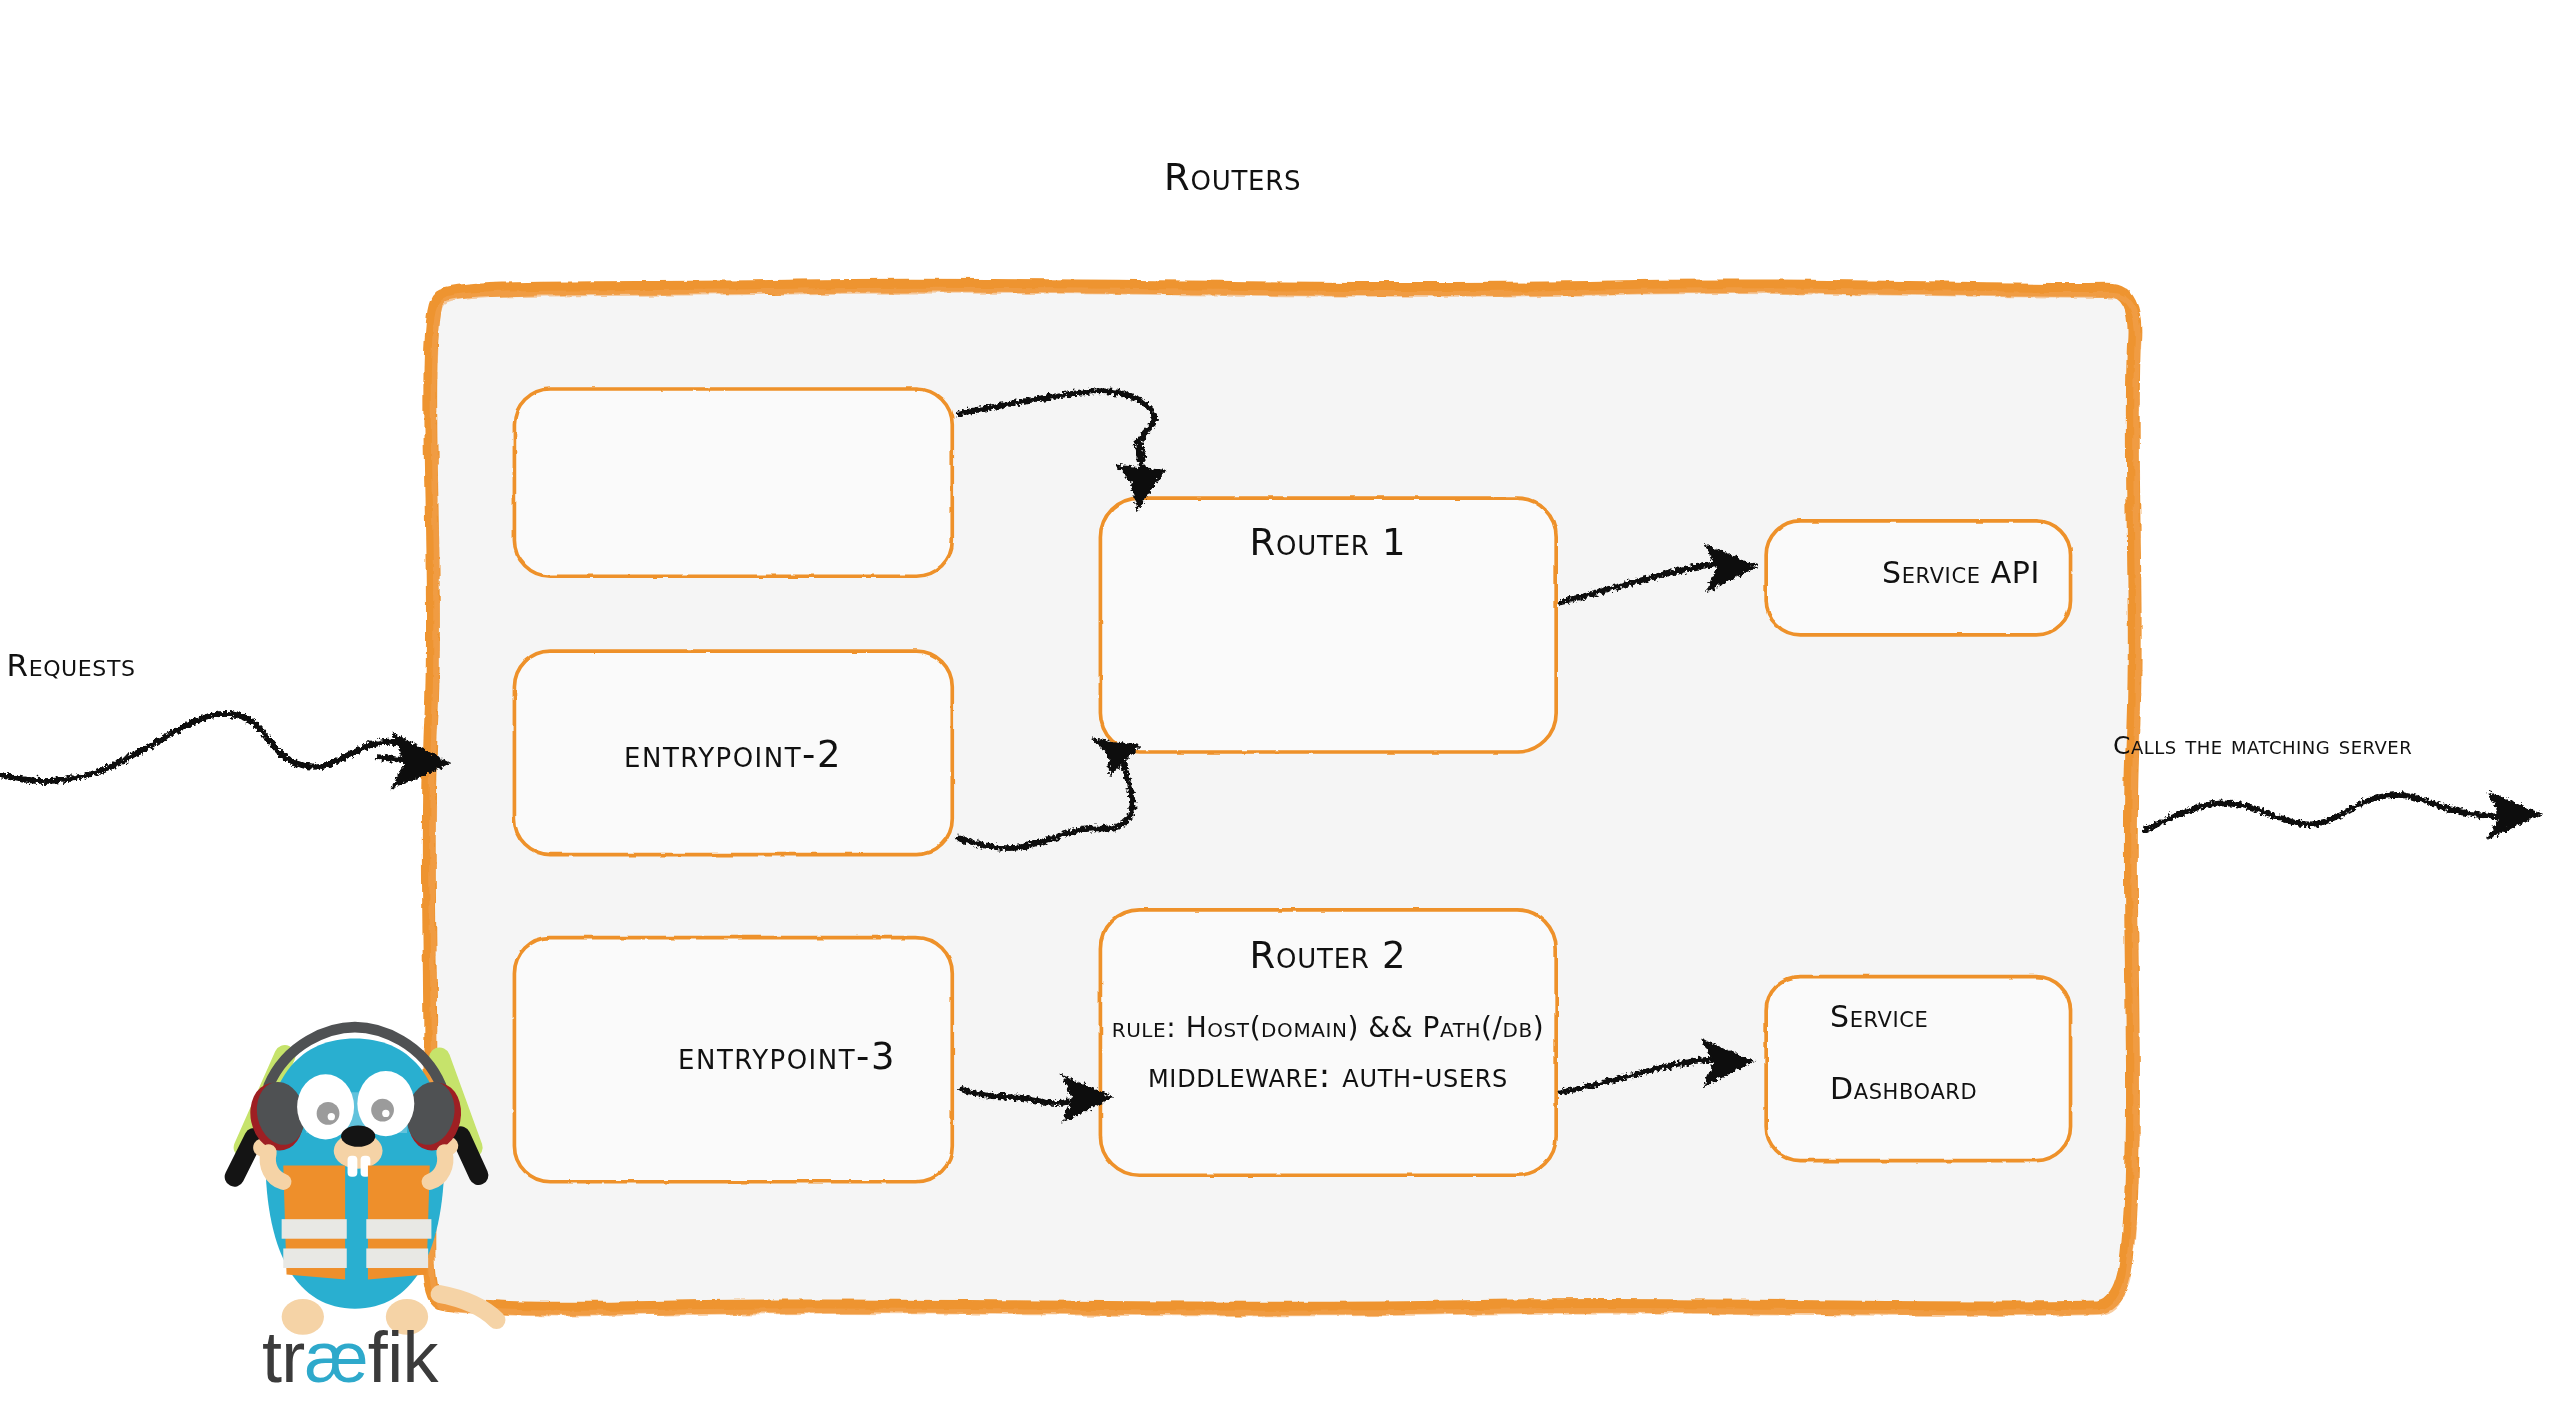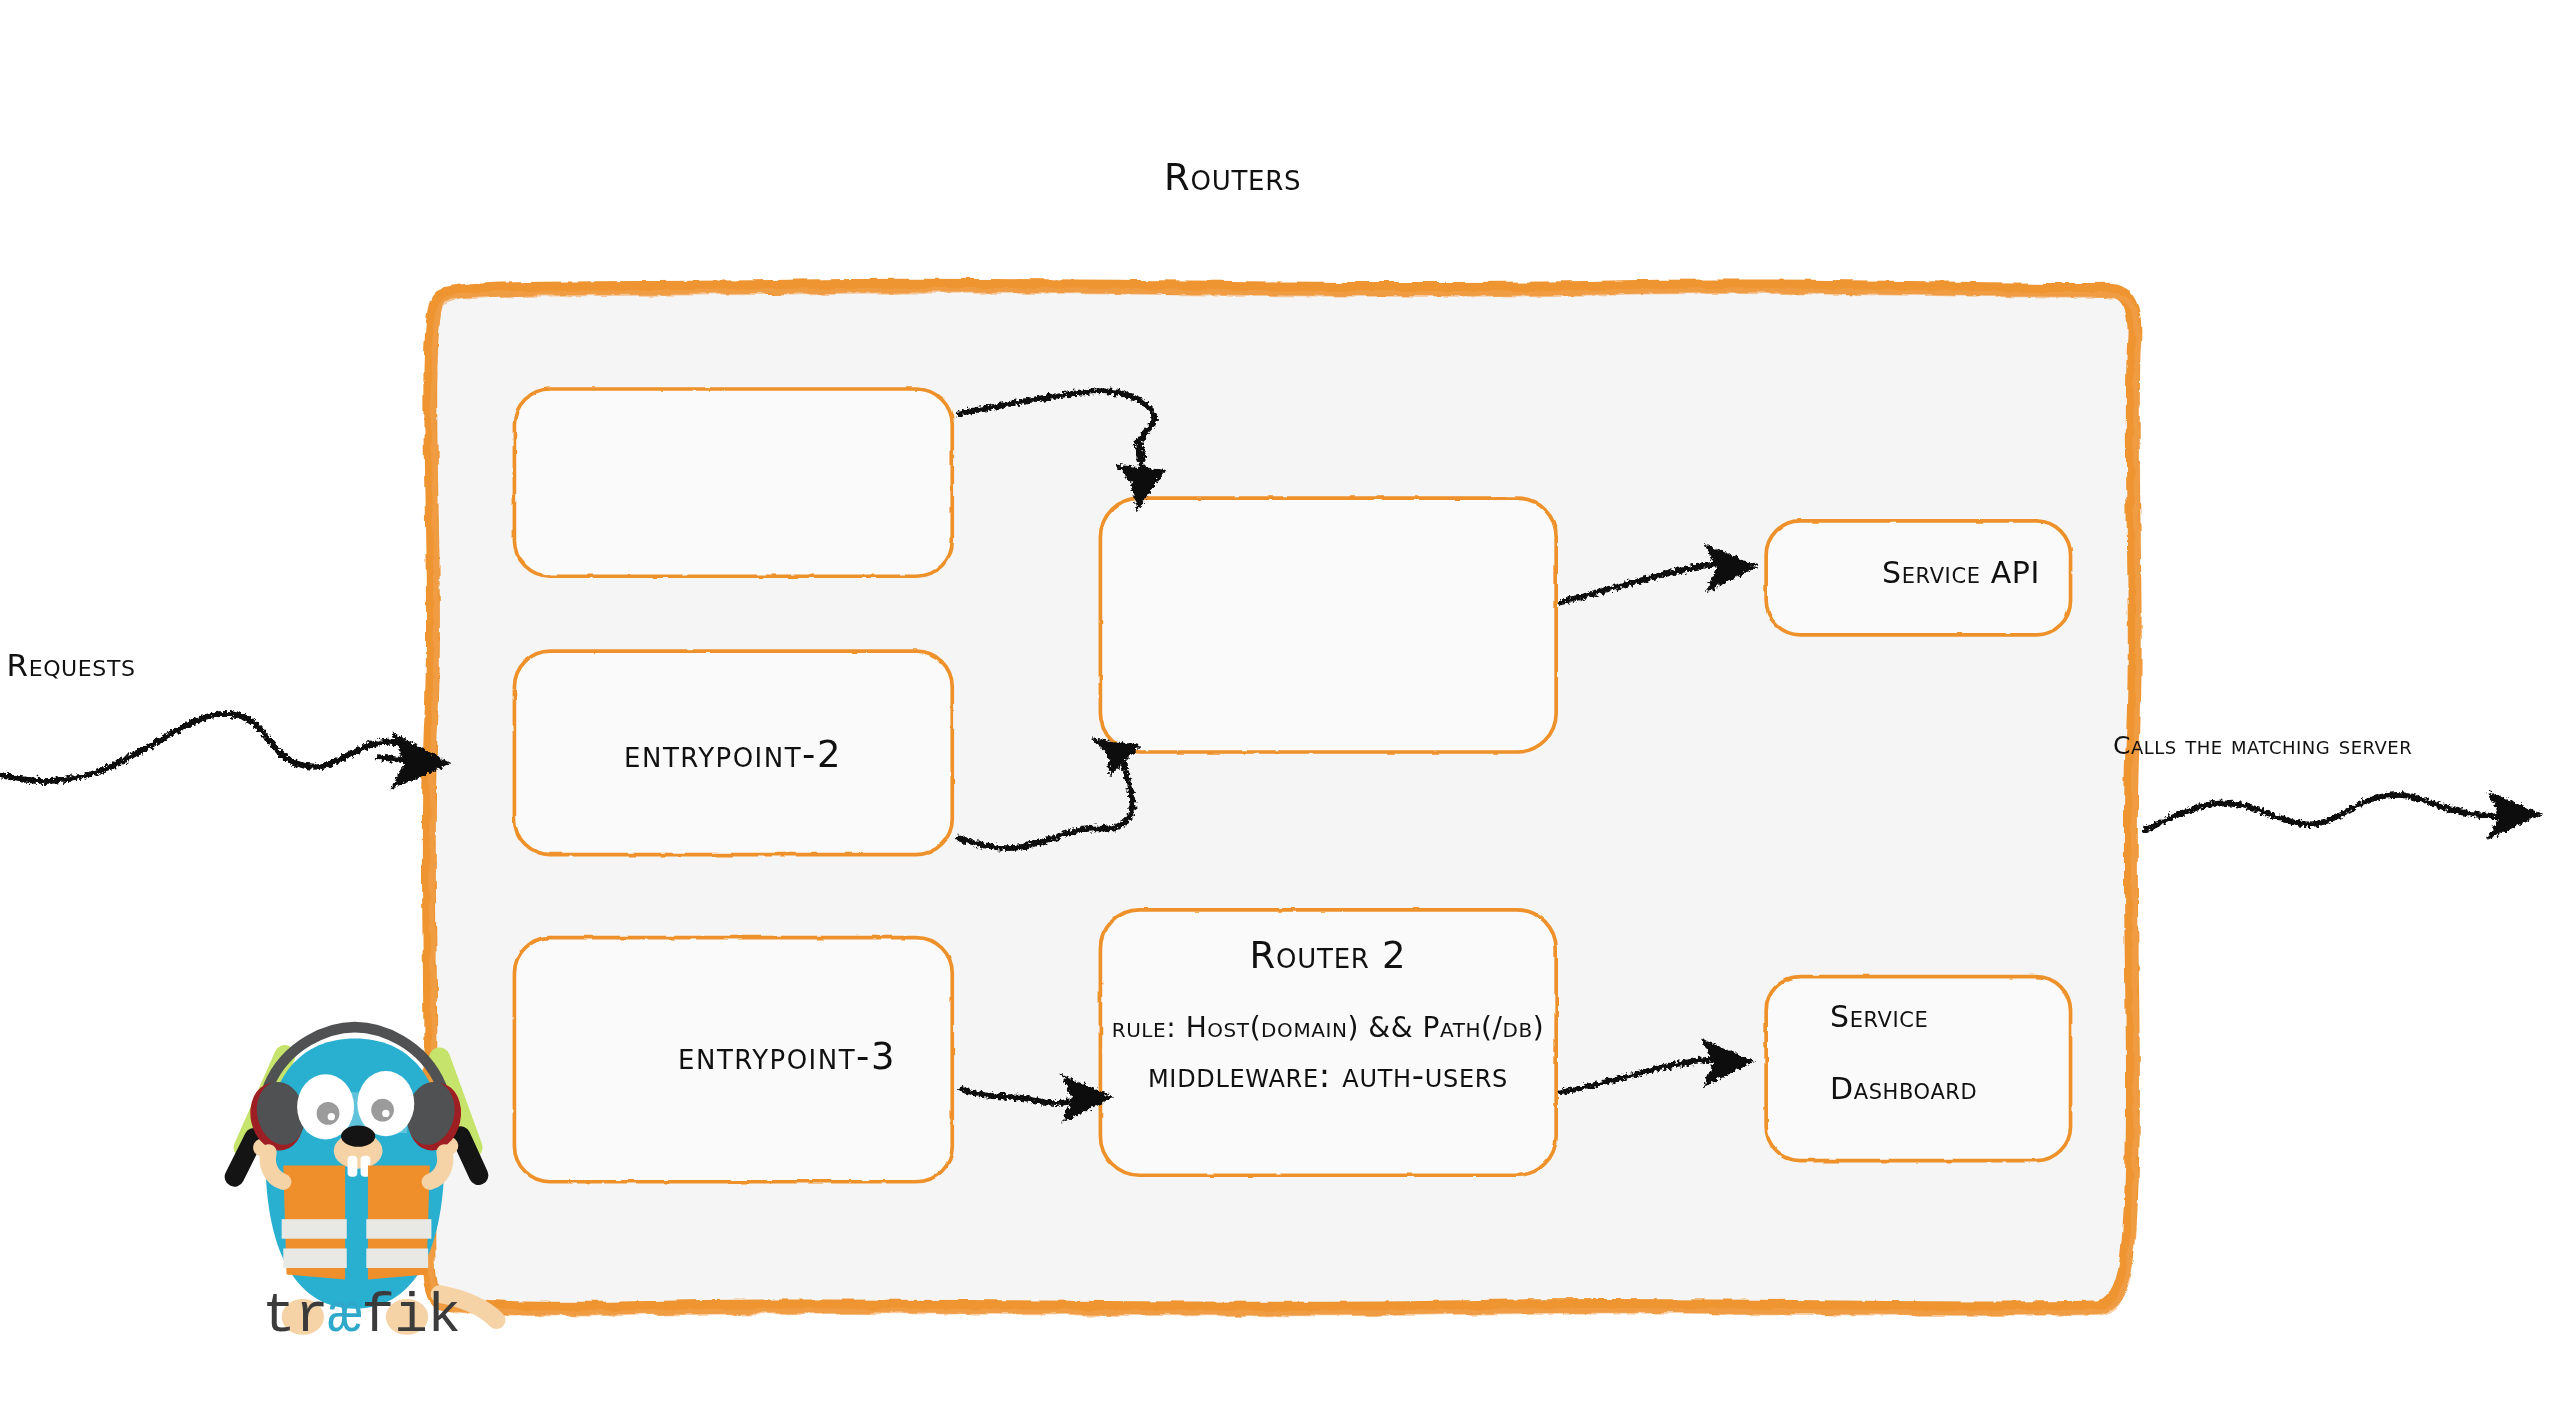--- a/index.html
+++ b/index.html
@@ -46,23 +46,23 @@
   .rt-rule    { font-size: 34px; }
   .rt-rule-sm { font-size: 28px; margin-top: 8px; }
   .svc-label  { font-size: 30px; padding-left: 43px; }
 
   #requests-label      { left: 6.5px;  top: 647px;  font-size: 31px; }
   #calls-label         { left: 2113px; top: 731px; font-size: 25px; }
 
   
   #traefik-wordmark {
     position: absolute;
-    left: 262px; top: 1288px;
-    font-family: Liberation Mono, monospace;
-    font-size: 56px;
+    left: 262px; top: 1321px;
+    font-family: Liberation Sans, sans-serif;
+    font-size: 72px;
     font-weight: 400;
     color: #3B3B3B;
     letter-spacing: -0.01em;
     line-height: 1;
   }
   #traefik-wordmark .ae { color: #2EA9CB; }
 </style>
 </head>
 <body>
 
@@ -293,20 +293,21 @@
 
   <div class="node hand" id="diagram-title">Routers</div>
 
   <div class="node hand" id="requests-label">Requests</div>
 
   <div class="node hand" id="calls-label">Calls the matching server</div>
 
   <div class="box-label hand ep-label" style="left:514px; top:733px; width:438px;text-align:center;">entrypoint-2</div>
   <div class="box-label hand ep-label" style="left:532px; top:1035px; width:438px;padding-left:36px;">entrypoint-3</div>
 
+  <div class="box-label hand rt-title" style="left:1100px; top:521px; width:456px;">Router 1</div>
 
   <div class="box-label hand rt-title" style="left:1100px; top:934px; width:456px;">Router 2</div>
   <div class="box-label hand rt-rule-sm" style="left:1092px; top:1003px; width:472px;">rule: Host(domain) &amp;&amp; Path(/db)</div>
   <div class="box-label hand rt-rule" style="left:1092px; top:1055px; width:472px;">middleware: auth-users</div>
 
   <div class="box-label hand svc-label" style="left:1766px; top:555px; width:304px;">Service API</div>
   <div class="box-label hand svc-label" style="left:1787px; top:999px; width:304px; text-align:left;">Service</div>
   <div class="box-label hand svc-label" style="left:1787px; top:1071px; width:304px; text-align:left;">Dashboard</div>
 
   <div id="traefik-wordmark">

